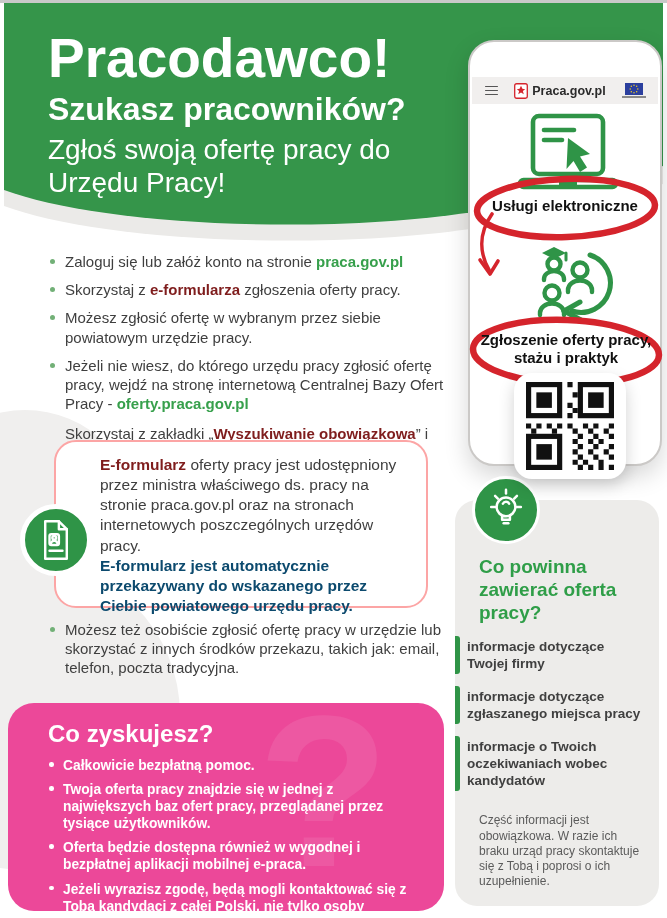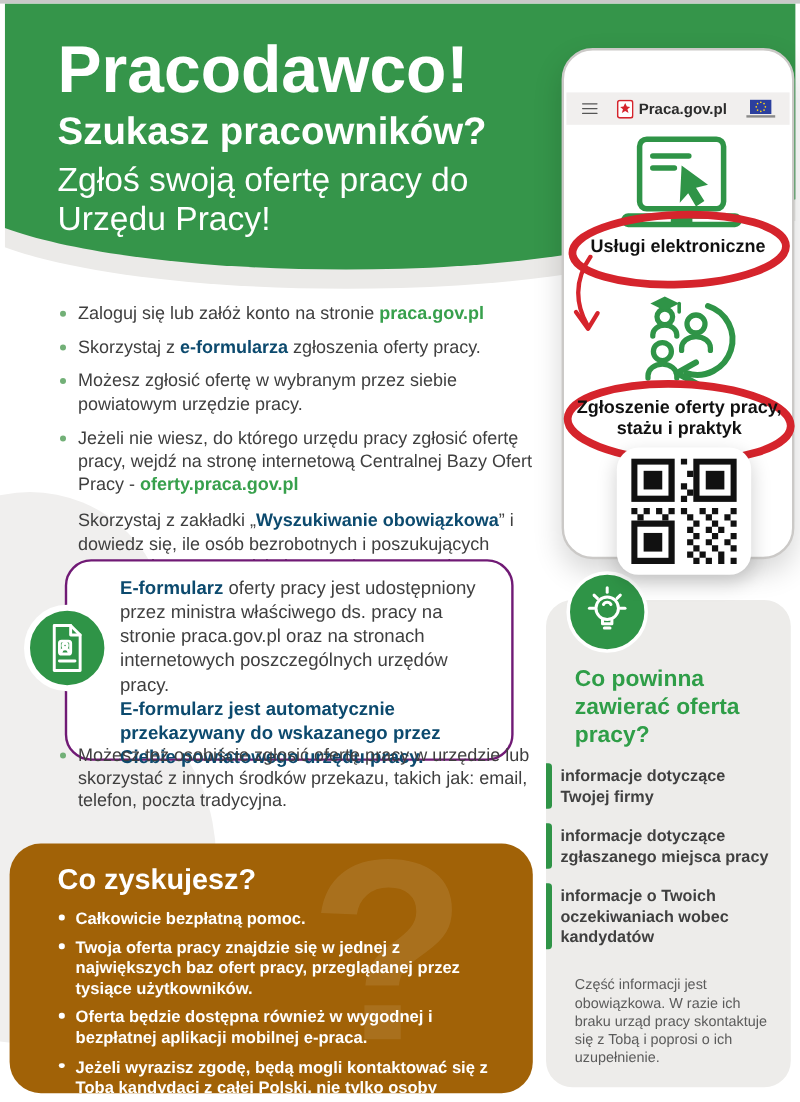--- a/index.html
+++ b/index.html
@@ -21,34 +21,34 @@
   .h-tag{font-size:28px;font-weight:400;line-height:1.18;margin:6px 0 0 0;width:372px;}
 
   
   .steps{left:48px;top:252px;width:398px;z-index:2;}
   ul.dotlist{list-style:none;margin:0;padding:0;}
   ul.dotlist li{position:relative;padding-left:17px;margin-bottom:9px;
                 font-size:15px;line-height:1.28;color:#3f3f3f;}
   ul.dotlist li::before{content:"";position:absolute;left:2px;top:7px;width:5px;height:5px;
                 border-radius:50%;background:#72b077;}
   .link{color:#37a04c;font-weight:700;}
-  b{color:#0c4a6e;}
+  b{color:#7f1d1d;}
   .note{margin:11px 0 0 17px;font-size:15px;line-height:1.28;color:#3f3f3f;}
 
-  .info-box{left:54px;top:466px;width:374px;height:168px;border:2px solid #701a75;
+  .info-box{left:54px;top:440px;width:374px;height:168px;border:2px solid #fca5a5;
             border-radius:22px;background:#fff;z-index:2;box-sizing:border-box;
             padding:13px 18px 10px 44px;font-size:15.5px;line-height:1.3;color:#3f3f3f;}
   .info-highlight{color:#0c4a6e;font-weight:700;}
   .doc-badge{left:20px;top:504px;width:72px;height:72px;border-radius:50%;
              background:#2f9447;border:5px solid #ffffff;box-sizing:border-box;z-index:3;
              display:flex;align-items:center;justify-content:center;}
   .extra{left:48px;top:620px;width:398px;z-index:2;}
 
   
-  .benefits{left:8px;top:703px;width:436px;height:208px;background:#a16207;border-radius:26px;
+  .benefits{left:8px;top:703px;width:436px;height:208px;background:#ec4899;border-radius:26px;
             z-index:2;box-sizing:border-box;padding:17px 26px 10px 40px;color:#fff;overflow:hidden;}
   .benefits-title{font-size:24px;font-weight:700;margin:0 0 9px 0;}
   .benefits ul{list-style:none;margin:0;padding:0;position:relative;z-index:1;}
   .benefits li{position:relative;padding-left:15px;margin-bottom:7px;
                font-size:13.8px;font-weight:700;line-height:1.24;}
   .benefits li::before{content:"";position:absolute;left:1px;top:5px;width:4.5px;height:4.5px;
                border-radius:50%;background:#ffffff;}
   .watermark{position:absolute;right:55px;top:-35px;font-size:215px;font-weight:700;
              color:rgba(255,255,255,0.09);z-index:0;}
 

